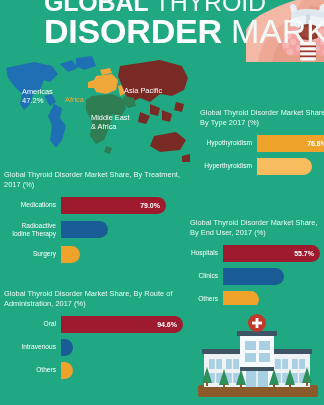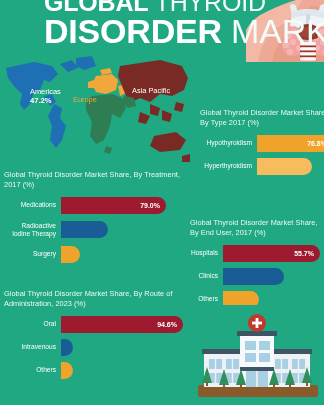--- a/index.html
+++ b/index.html
@@ -28,23 +28,23 @@
   .subtitle{
     position:absolute;left:8px;top:39px;z-index:5;
     font-size:8.2px;color:#eafaf3;white-space:nowrap;letter-spacing:0.05px;
   }
 
   
   .neck{position:absolute;right:0;top:0;width:118px;height:62px;overflow:hidden;}
 
   
   .map-area{position:absolute;left:0;top:52px;width:192px;height:118px;}
-  .map-label{position:absolute;font-size:7.4px;line-height:1.18;white-space:nowrap;padding-left:8px;}
+  .map-label{position:absolute;font-size:7.4px;line-height:1.18;white-space:nowrap;}
   .map-label.americas{left:22px;top:36px;color:#ffffff;font-weight:400;}
-  .map-label.americas b{display:block;font-weight:700;font-size:7.6px;}
+  .map-label.americas b{display:block;font-weight:400;font-size:7.6px;}
   .map-label.europe{left:65px;top:44px;color:#f2a73b;font-weight:400;}
   .map-label.asia{left:124px;top:35px;color:#ffffff;text-align:center;}
   .map-label.mea{left:91px;top:62px;color:#ffffff;line-height:1.2;}
 
   
   .chart{position:absolute;}
   .chart-title{
     font-size:7.4px;color:#eafaf3;line-height:1.32;
     margin-bottom:7px;letter-spacing:0.03px;
   }
@@ -185,22 +185,23 @@
         <path d="M106 94 L112 96 L110 102 L104 100 Z"></path>
       </g>
 
       <path d="M30 110 L170 110 L170 116 L30 116 Z" fill="#1fa882"></path>
     </svg>
 
     <div class="map-label americas">
       <span>Americas</span>
       <b>47.2%</b>
     </div>
-    <div class="map-label europe">Europe</div>
+    <div class="map-label europe">Africa</div>
     <div class="map-label asia">Asia Pacific</div>
+    <div class="map-label mea">Middle East<br>&amp; Africa</div>
   </div>
 
   <div class="chart" id="chart-type">
     <div class="chart-title">Global Thyroid Disorder Market Share, By Type 2017 (%)</div>
     <div class="row">
       <div class="row-label">Hypothyroidism</div>
       <div class="bar" style="width:76px;background:#efa32a;">
         <span class="bar-val">76.8%</span>
       </div>
     </div>
@@ -250,21 +251,21 @@
     </div>
     <div class="row">
       <div class="row-label">Others</div>
       <div class="bar c-orange" style="width:36px;">
         <span class="bar-val"></span>
       </div>
     </div>
   </div>
 
   <div class="chart" id="chart-route">
-    <div class="chart-title">Global Thyroid Disorder Market Share, By Route of Administration, 2023 (%)</div>
+    <div class="chart-title">Global Thyroid Disorder Market Share, By Route of Administration, 2017 (%)</div>
     <div class="row">
       <div class="row-label">Oral</div>
       <div class="bar c-red" style="width:122px;">
         <span class="bar-val">94.6%</span>
       </div>
     </div>
     <div class="row">
       <div class="row-label">Intravenous</div>
       <div class="bar c-blue" style="width:12px;">
         <span class="bar-val"></span>

